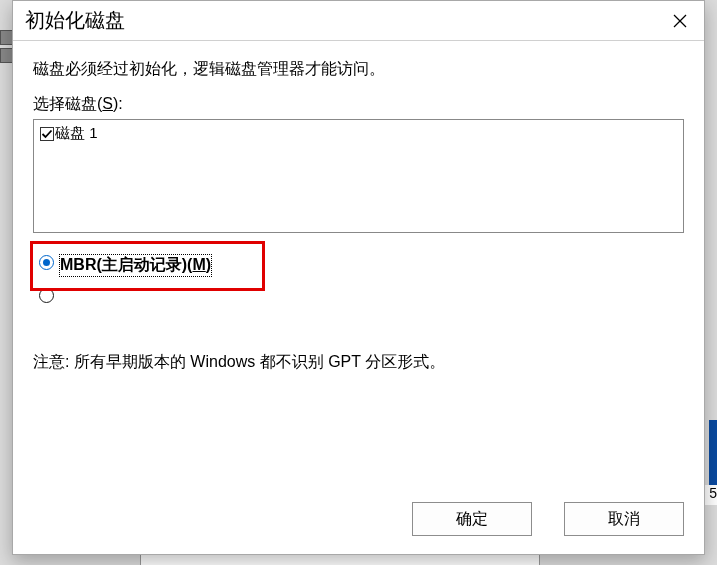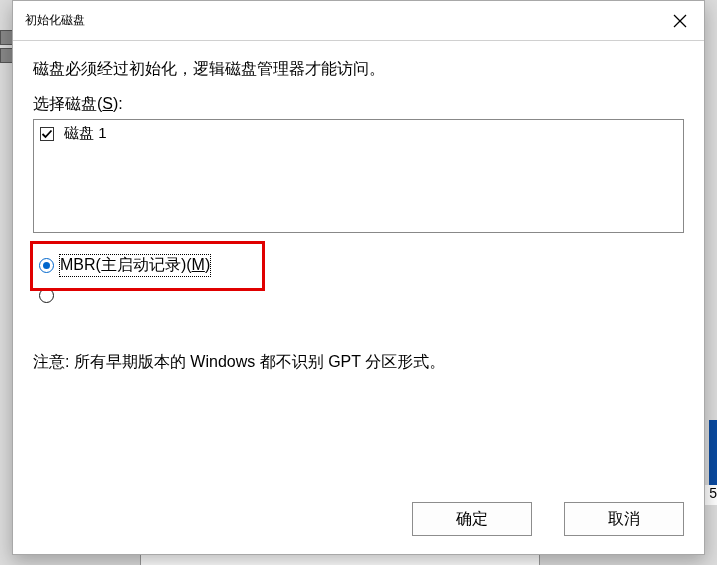--- a/index.html
+++ b/index.html
@@ -64,21 +64,21 @@
   }
   .titlebar {
     height: 40px;
     display: flex;
     align-items: center;
     padding-left: 12px;
     border-bottom: 1px solid #d0d0d0;
     position: relative;
   }
   .titlebar-title {
-    font-size: 12px;
+    font-size: 20px;
   }
   .close-btn {
     position: absolute;
     right: 0;
     top: 0;
     width: 48px;
     height: 40px;
     display: flex;
     align-items: center;
     justify-content: center;
@@ -104,21 +104,21 @@
   .listbox {
     border: 1px solid #888;
     height: 114px;
     padding: 4px 6px;
     margin-bottom: 22px;
     background: #fff;
   }
   .list-item {
     display: flex;
     align-items: center;
-    gap: 10px;
+    gap: 1px;
     font-size: 15px;
   }
   .checkbox {
     width: 14px;
     height: 14px;
     border: 1px solid #333;
     display: inline-flex;
     align-items: center;
     justify-content: center;
     font-size: 12px;
@@ -136,24 +136,25 @@
     position: absolute;
     left: -3px;
     top: -14px;
     width: 235px;
     height: 50px;
     border: 3px solid #e00000;
     pointer-events: none;
   }
   .radio-row {
     display: flex;
-    align-items: center;
+    align-items: flex-start;
     gap: 6px;
     margin-bottom: 12px;
     padding-left: 6px;
+    font-weight: bold;
   }
   .radio {
     width: 15px;
     height: 15px;
     border: 1.5px solid #1a1a1a;
     border-radius: 50%;
     display: inline-flex;
     align-items: center;
     justify-content: center;
     flex-shrink: 0;

